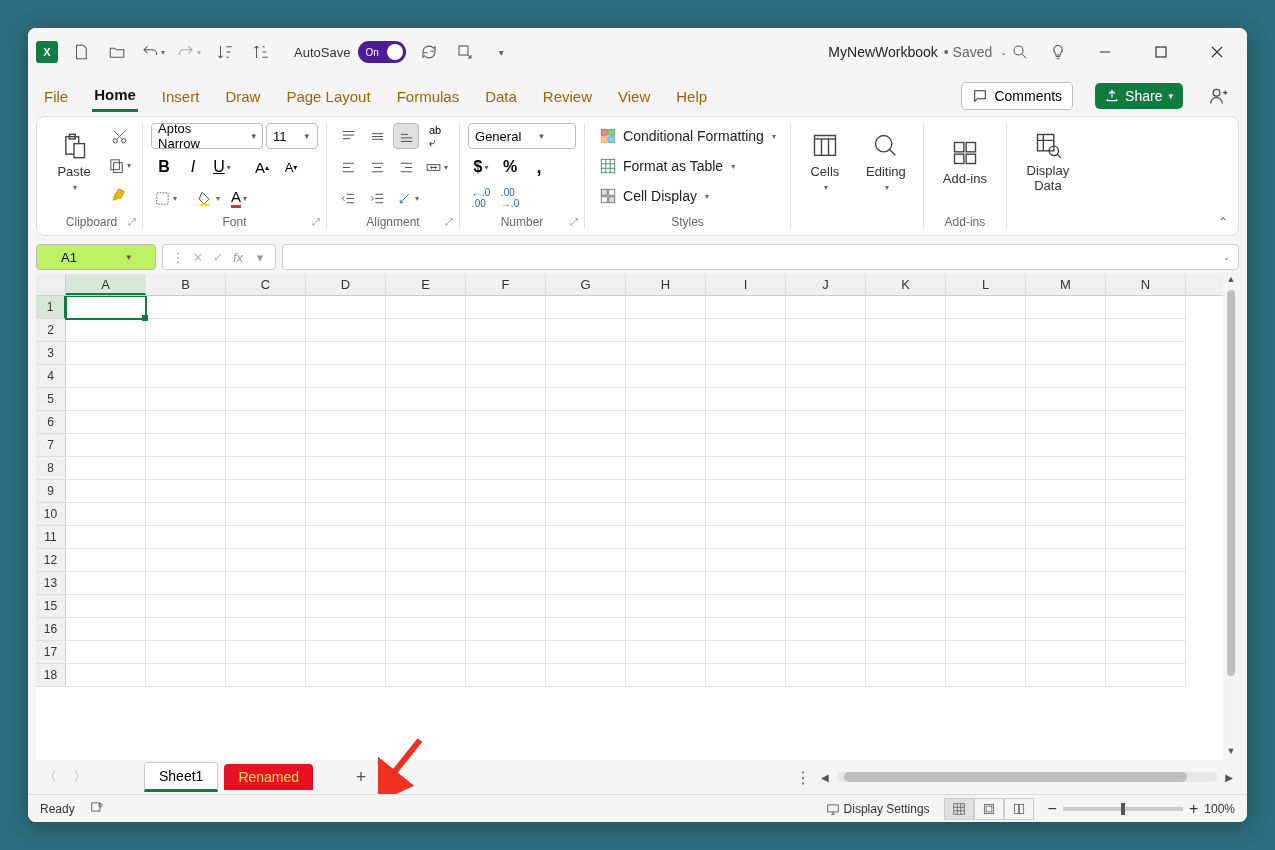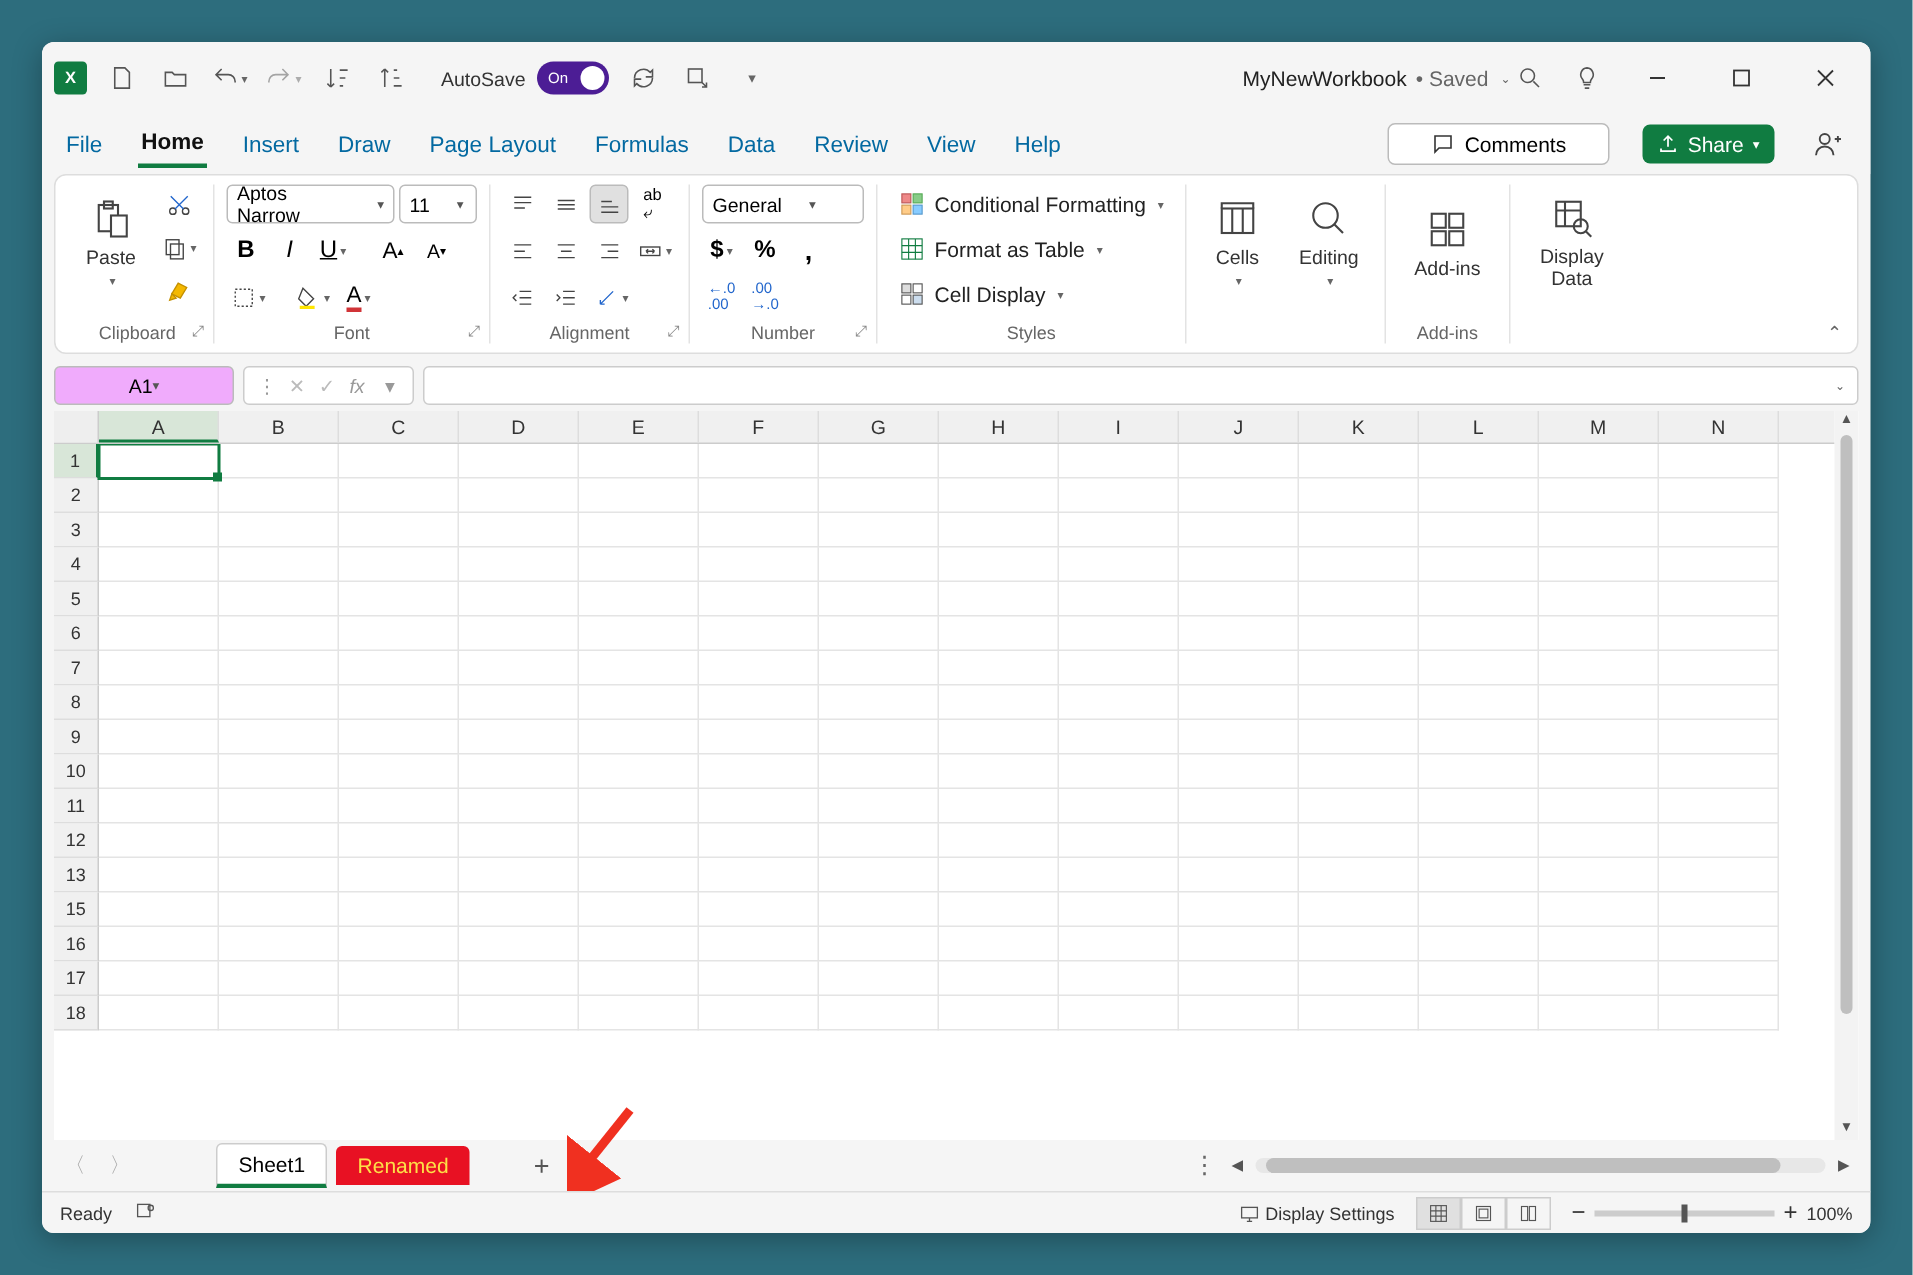--- a/index.html
+++ b/index.html
@@ -16,24 +16,24 @@
   .toggle { width:48px; height:22px; background:#4c1d95; border-radius:11px; position:relative; display:flex; align-items:center; padding:0 3px; }
   .toggle-label { font-size:10px; color:#fff; margin-left:4px; }
   .toggle-knob { width:16px; height:16px; background:#fff; border-radius:50%; position:absolute; right:3px; }
   .titlebar .center { flex:1; display:flex; align-items:center; justify-content:flex-end; gap:6px; font-size:14px; color:#222; }
   .titlebar .right { display:flex; align-items:center; gap:12px; }
   .win-btn { width:44px; height:30px; display:flex; align-items:center; justify-content:center; cursor:pointer; color:#333; }
   .win-btn svg { width:12px; height:12px; stroke:#333; fill:none; stroke-width:1.2; }
 
   
   .tabstrip { height:40px; display:flex; align-items:center; padding:0 14px; gap:22px; background:#f5f5f5; }
-  .tab { font-size:15px; color:#0369a1; padding:6px 2px; cursor:pointer; }
+  .tab { font-size:15px; color:#a16207; padding:6px 2px; cursor:pointer; }
   .tab.active { font-weight:600; border-bottom:3px solid #107c41; color:#111; }
   .tabstrip .spacer { flex:1; }
-  .comments-btn { display:flex; align-items:center; gap:6px; border:1px solid #bbb; background:#fff; border-radius:5px; padding:5px 28px; font-size:14px; cursor:pointer;justify-content:flex-end; }
+  .comments-btn { display:flex; align-items:center; gap:6px; border:1px solid #bbb; background:#fff; border-radius:5px; padding:5px 10px; font-size:14px; cursor:pointer;justify-content:flex-end; }
   .share-btn { display:flex; align-items:center; gap:6px; background:#107c41; color:#fff; border-radius:5px; padding:5px 10px; font-size:14px; cursor:pointer; }
   .person-btn { width:28px; height:28px; display:flex; align-items:center; justify-content:center; cursor:pointer; }
 
   
   .ribbon { background:#fff; border:1px solid #ddd; border-radius:8px; margin:0 8px 6px 8px; display:flex; padding:6px 4px; gap:0; position:relative; }
   .group { display:flex; flex-direction:column; padding:0 8px; border-right:1px solid #e3e3e3; }
   .group:last-of-type { border-right:none; }
   .group-body { display:flex; align-items:flex-start; gap:6px; flex:1; }
   .group-label { font-size:12px; color:#666; text-align:center; padding-top:4px; position:relative; }
   .group-label .launcher { position:absolute; right:-2px; top:5px; font-size:10px; color:#888; cursor:pointer; }
@@ -45,21 +45,21 @@
   .bigbtn { display:flex; flex-direction:column; align-items:center; justify-content:center; width:66px; height:78px; border-radius:4px; cursor:pointer; font-size:13px; color:#333; gap:4px; }
   .bigbtn svg { width:28px; height:28px; stroke:#444; fill:none; stroke-width:1.2; }
   .font-select { border:1px solid #bbb; border-radius:4px; height:26px; font-size:13px; padding:0 6px; background:#fff; display:flex; align-items:center; gap:18px; cursor:pointer; }
   .caret { font-size:9px; color:#555; }
   .style-btn { display:flex; align-items:center; gap:6px; height:26px; padding:0 6px; border-radius:4px; cursor:pointer; font-size:14px; color:#222; }
   .style-btn svg { width:18px; height:18px; }
   .collapse-btn { position:absolute; right:10px; bottom:6px; font-size:12px; color:#666; cursor:pointer; }
 
   
   .formula-bar { display:flex; align-items:center; gap:6px; padding:2px 8px 4px 8px; }
-  .namebox { width:120px; height:26px; border:1px solid #bbb; border-radius:4px; background:#f0abfc; display:flex; align-items:center; justify-content:center; padding:0 8px; font-size:13px; }
+  .namebox { width:120px; height:26px; border:1px solid #bbb; border-radius:4px; background:#bef264; display:flex; align-items:center; justify-content:space-between; padding:0 24px; font-size:13px; }
   .fx-group { display:flex; align-items:center; gap:2px; border:1px solid #ccc; border-radius:4px; height:26px; padding:0 6px; background:#fff; }
   .fx-group span { width:18px; text-align:center; color:#999; font-size:13px; }
   .formula-input { flex:1; height:26px; border:1px solid #ccc; border-radius:4px; background:#fff; padding:0 8px; display:flex; align-items:center; justify-content:flex-end; }
 
   
   .grid-area { flex:1; display:flex; overflow:hidden; background:#fff; margin:0 8px; position:relative; }
   .grid-inner { flex:1; display:flex; flex-direction:column; }
   .col-headers { display:flex; height:22px; background:#f0f0f0; border-bottom:1px solid #ccc; }
   .corner { width:30px; border-right:1px solid #ccc; background:#eee; }
   .colh { width:80px; text-align:center; font-size:13px; color:#333; border-right:1px solid #ddd; line-height:22px; }

